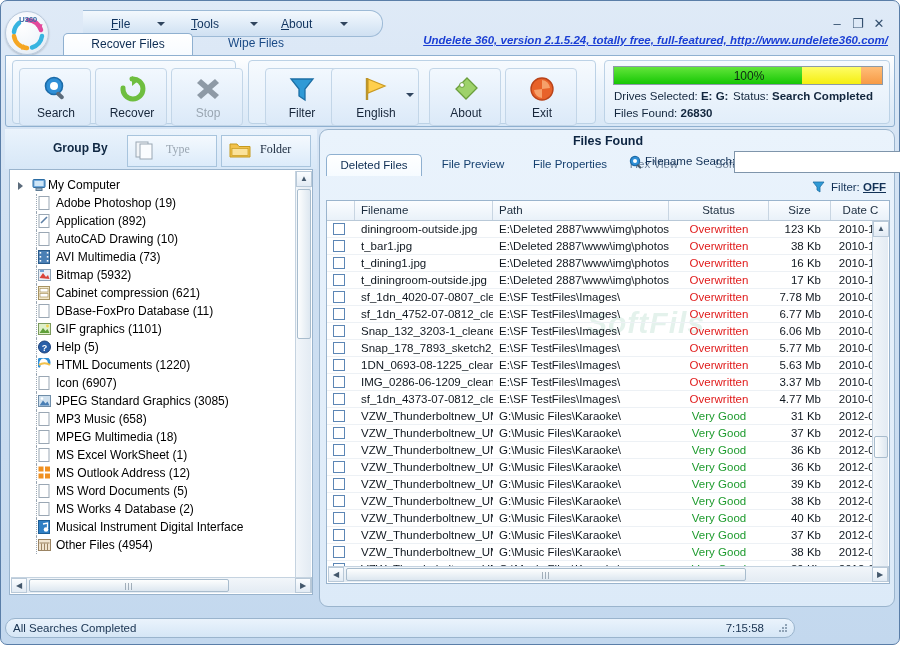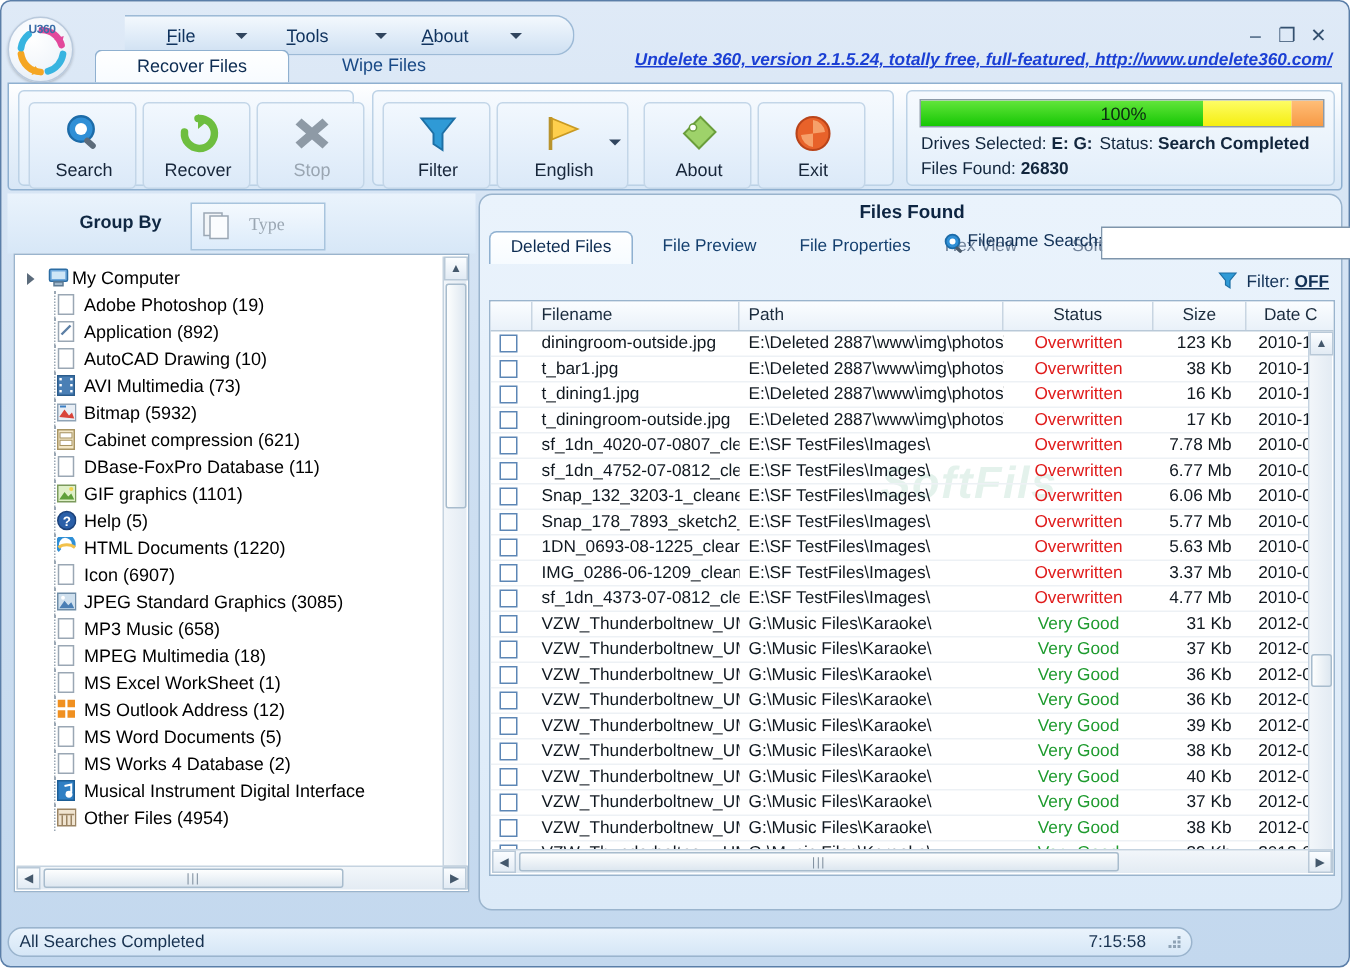--- a/index.html
+++ b/index.html
@@ -314,21 +314,21 @@
         <div class="ico">
           <svg width="30" height="30" viewBox="0 0 30 30">
             <path d="M8 5 L15 11 L22 5 L26 9 L19 15 L26 21 L22 25 L15 19 L8 25 L4 21 L11 15 L4 9 Z" fill="#8e9aa6"></path>
           </svg>
         </div>
         <div class="lbl">Stop</div>
       </div>
     </div>
 
     <div class="rgroup" style="left:242px;width:348px">
-      <div class="rbtn" style="left:6px">
+      <div class="rbtn" style="left:16px">
         <div class="ico">
           <svg width="30" height="30" viewBox="0 0 30 30">
             <path d="M4 5 L26 5 L18 15 L18 26 L12 22 L12 15 Z" fill="#2f9ad6" stroke="#1d6fa5" stroke-width="1.3"></path>
           </svg>
         </div>
         <div class="lbl">Filter</div>
       </div>
       <div class="rbtn" style="left:82px;width:88px">
         <div class="ico" style="width:88px">
           <svg width="30" height="30" viewBox="0 0 30 30">
@@ -386,20 +386,29 @@
     <div id="groupbar">
       <div id="groupLbl">Group By</div>
       <div class="gbtn disabled" style="left:122px">
         <div class="gico">
           <svg width="22" height="20" viewBox="0 0 22 20">
             <rect x="1" y="2" width="12" height="15" fill="#f2f5f8" stroke="#9aa7b4"></rect>
             <rect x="5" y="4" width="12" height="15" fill="#fafcfe" stroke="#9aa7b4"></rect>
           </svg>
         </div>
         <div class="glbl">Type</div>
+      </div>
+      <div class="gbtn" style="left:216px">
+        <div class="gico">
+          <svg width="22" height="20" viewBox="0 0 22 20">
+            <path d="M1 4 L8 4 L10 6.5 L21 6.5 L21 17 L1 17 Z" fill="#f2c14b" stroke="#c59a1e"></path>
+            <rect x="3" y="8.5" width="16" height="7" fill="#fbe29a" stroke="#c59a1e" stroke-width=".7"></rect>
+          </svg>
+        </div>
+        <div class="glbl">Folder</div>
       </div>
     </div>
 
     <div id="tree">
       <div id="treeInner">
         <div class="troot">
           <span class="twig"></span>
           <span style="position:absolute;left:22px;top:2px">
             <svg width="14" height="14" viewBox="0 0 14 14">
               <rect x="1" y="1.5" width="12" height="8" rx="1" fill="#6fa8dc" stroke="#2b6ca3"></rect>

